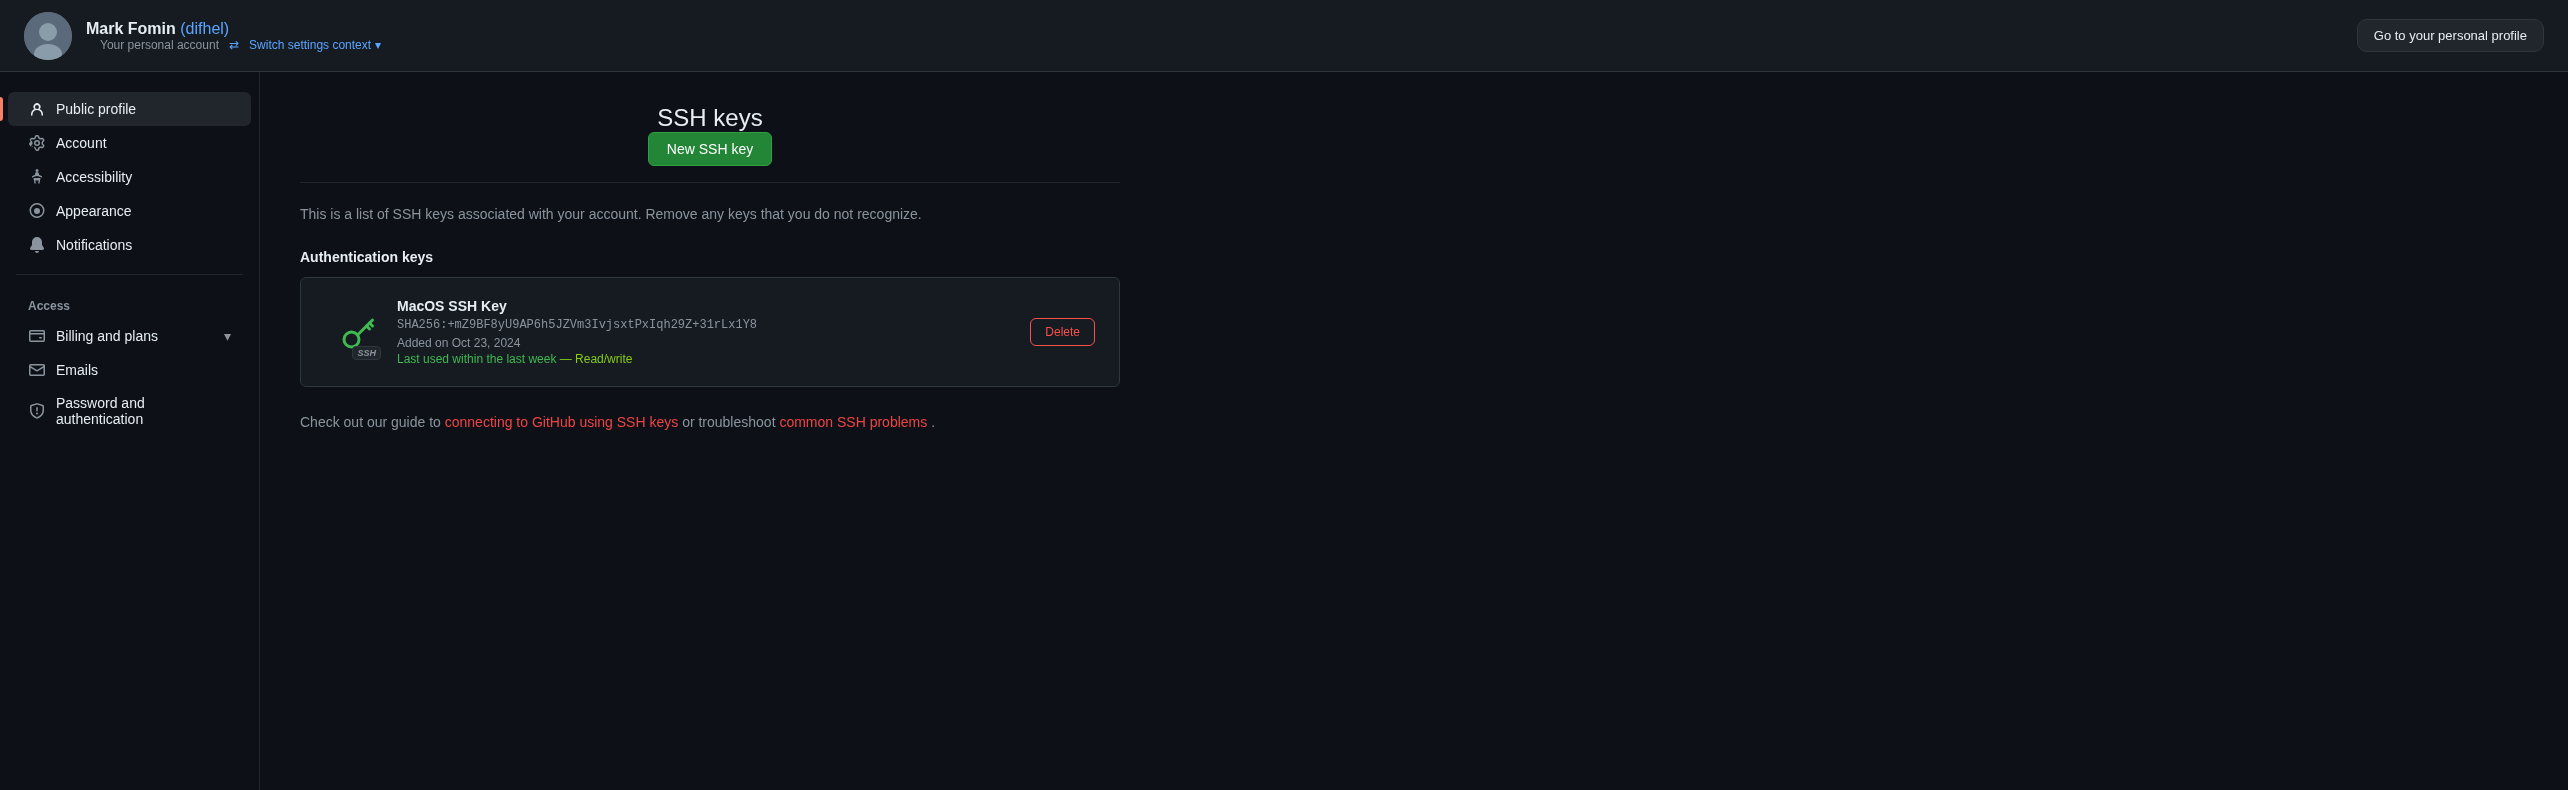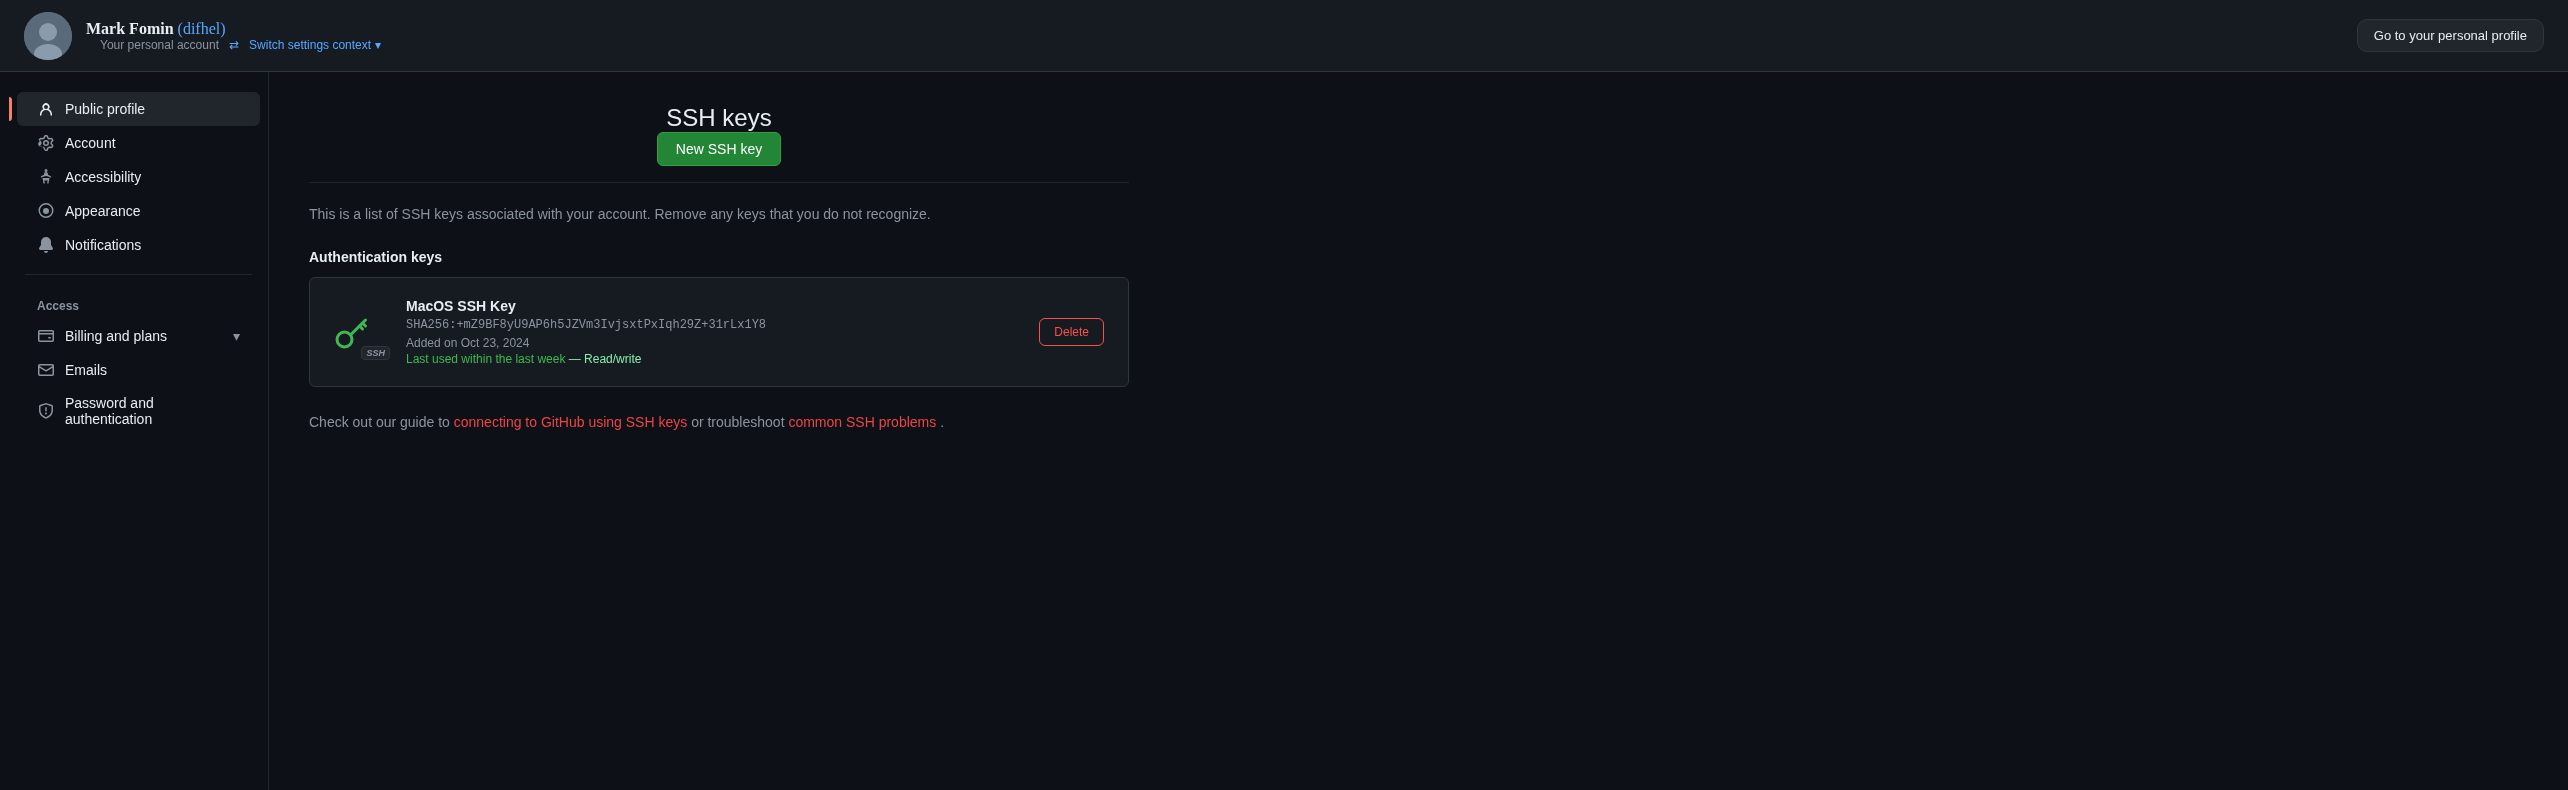--- a/index.html
+++ b/index.html
@@ -50,21 +50,20 @@
 
     .user-details {
       display: flex;
       flex-direction: column;
     }
 
     .user-name {
       font-size: 16px;
       font-weight: 600;
       color: #e6edf3;
-      font-family: Liberation Serif, serif;
     }
 
     .user-handle {
       color: #58a6ff;
       font-weight: 400;
     }
 
     .user-sub {
       font-size: 12px;
       color: #8b949e;
@@ -92,21 +91,20 @@
       padding: 8px 16px;
       font-size: 13px;
       cursor: pointer;
       white-space: nowrap;
     }
 
     
     .layout {
       display: flex;
       flex: 1;
-      margin-left: 9px;
     }
 
     
     .sidebar {
       width: 260px;
       flex-shrink: 0;
       padding: 20px 0;
       border-right: 1px solid #21262d;
     }
 
@@ -242,21 +240,21 @@
       margin-bottom: 24px;
     }
 
     .key-icon-area {
       position: relative;
       width: 52px;
       height: 52px;
       flex-shrink: 0;
       display: flex;
       align-items: center;
-      justify-content: flex-start;
+      justify-content: flex-end;
       font-style: italic;
     }
 
     .key-icon {
       width: 36px;
       height: 36px;
       color: #3fb950;
     }
 
     .ssh-badge {
@@ -295,21 +293,21 @@
       color: #8b949e;
       margin-bottom: 2px;
     }
 
     .key-last-used {
       font-size: 12px;
       color: #3fb950;
     }
 
     .key-last-used-suffix {
-      color: #86efac;
+      color: #84cc16;
     }
 
     .delete-btn {
       background: transparent;
       border: 1px solid #f85149;
       color: #f85149;
       border-radius: 6px;
       padding: 6px 14px;
       font-size: 12px;
       cursor: pointer;

